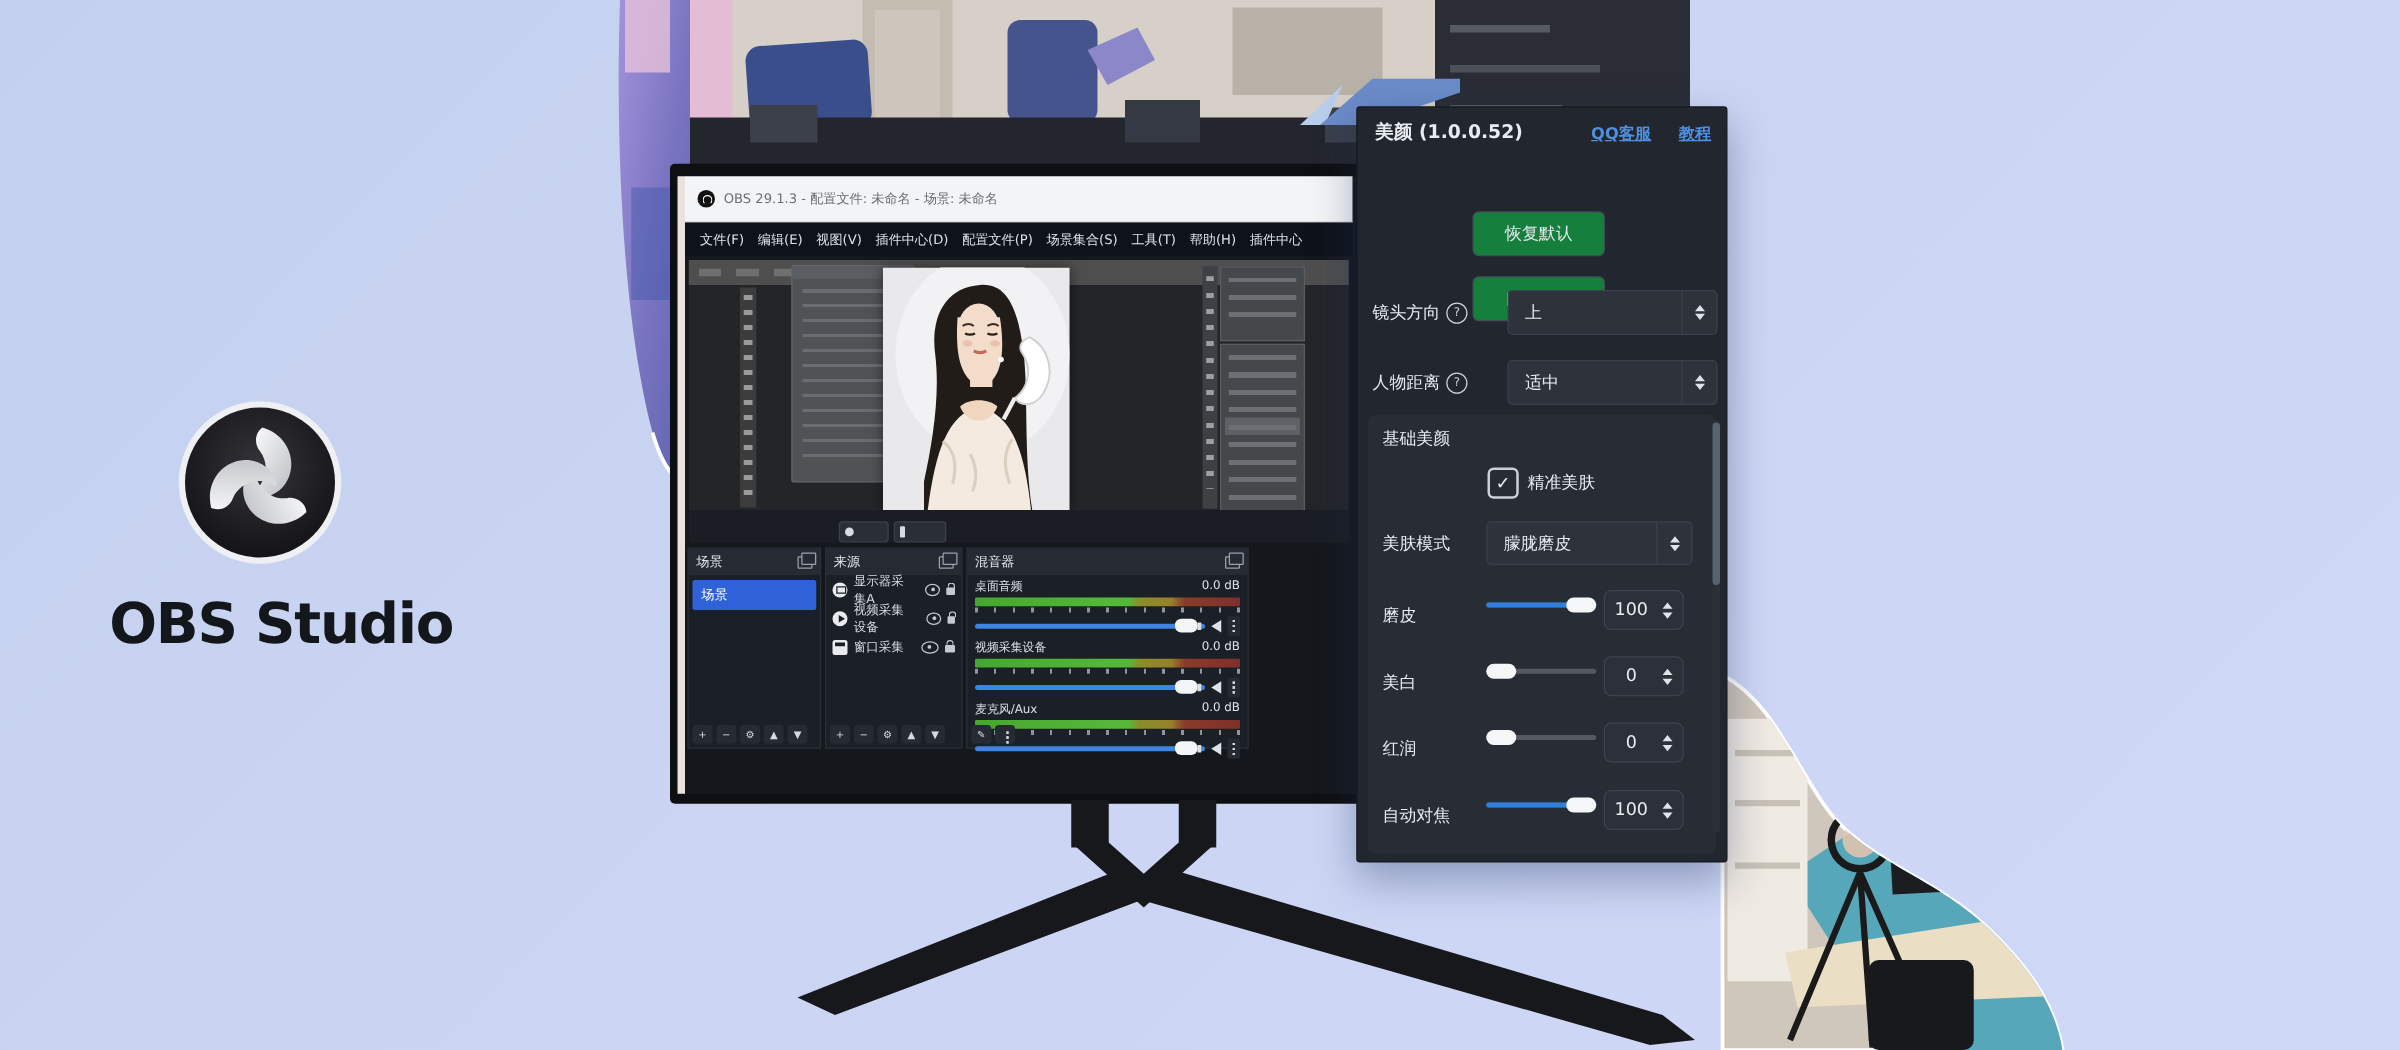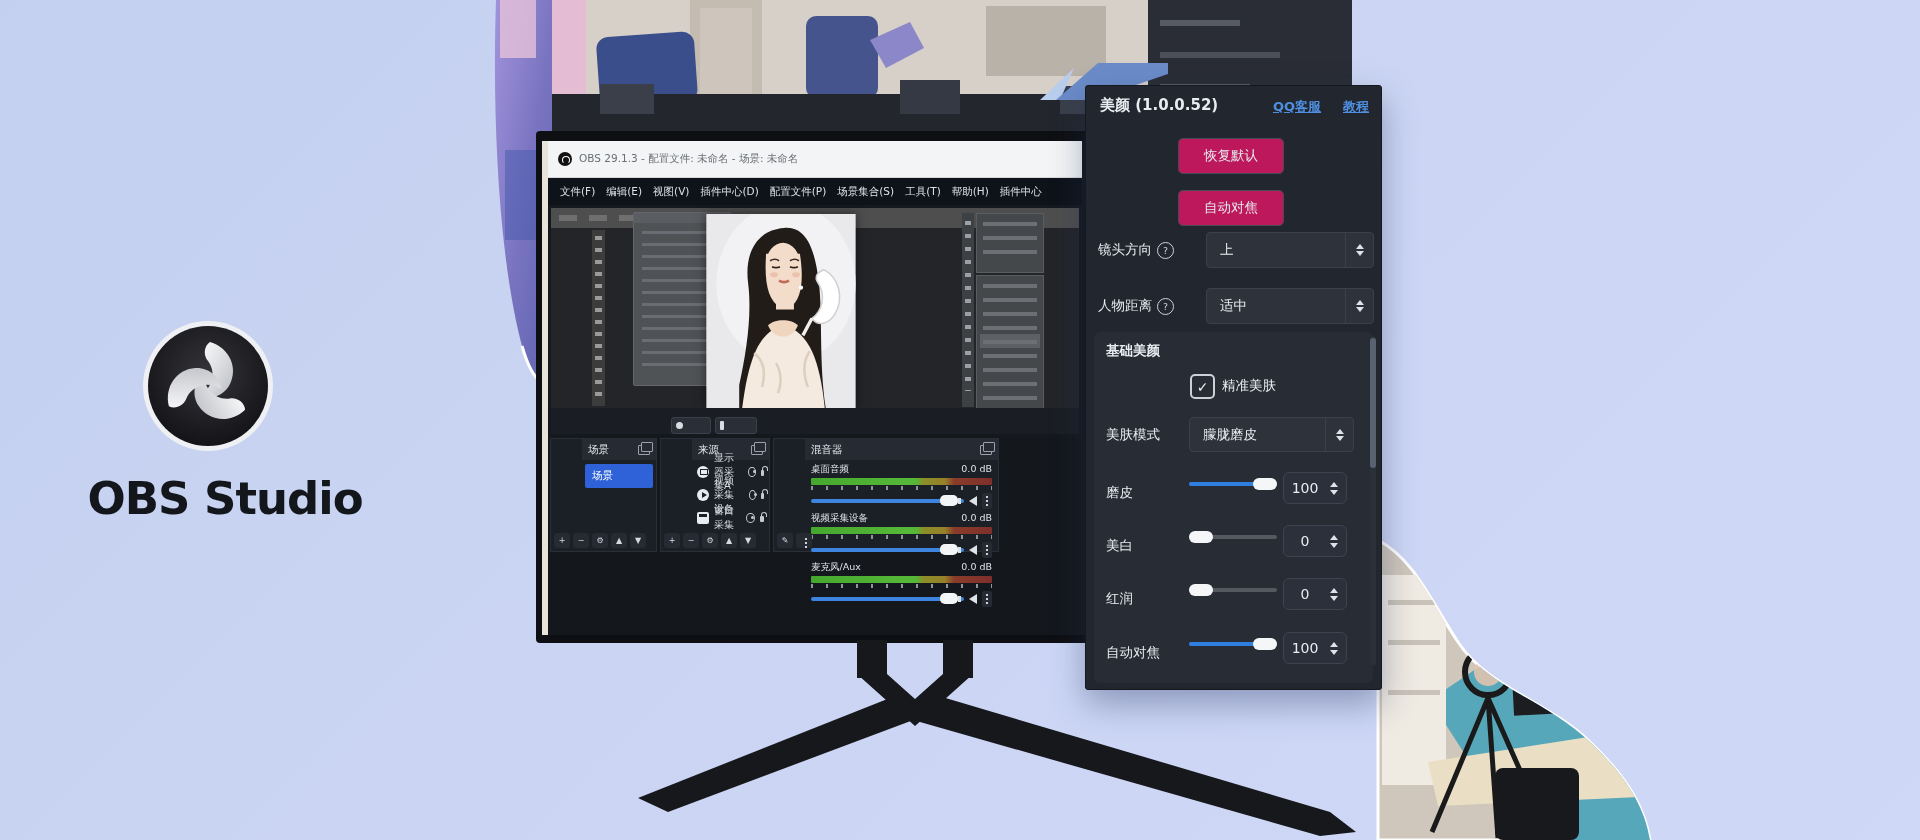--- a/index.html
+++ b/index.html
@@ -52,21 +52,21 @@
   .ps-panel2{position:absolute;left:428px;top:70px;width:66px;height:132px;background:#45484b;border:1px solid #5a5d60;}
   .ps-panel1::after,.ps-panel2::after{content:"";position:absolute;left:6px;top:8px;right:6px;bottom:8px;
       background:repeating-linear-gradient(180deg,#6c7075 0 4px,transparent 4px 14px);}
   .ps-panel2 .sel{position:absolute;left:3px;top:58px;right:3px;height:14px;background:#5d6166;}
   .ps-bottom{position:absolute;left:3px;top:203px;width:528px;height:26px;background:#1a1e24;}
   .chip{position:absolute;top:9px;height:15px;border-radius:3px;background:#2a2f37;border:1px solid #3a414b;}
   .chip .g{position:absolute;left:4px;top:4px;width:7px;height:7px;border-radius:50%;background:#d8dce2;}
   .chip .g2{position:absolute;left:4px;top:3px;width:4px;height:9px;background:#d8dce2;border-radius:1px;}
 
   
-  .dock{position:absolute;top:297px;height:114px;background:#1b1f26;border:1px solid #2a2f37;box-sizing:border-box;padding-left:31px;}
+  .dock{position:absolute;top:297px;height:161px;background:#1b1f26;border:1px solid #2a2f37;box-sizing:border-box;}
   .dock-h{height:21px;background:#262b33;display:flex;align-items:center;justify-content:space-between;
           padding:0 6px;font-size:10.5px;color:#e3e7ec;}
   .stack-ic{width:10px;height:8px;border:1px solid #9aa1ab;border-radius:1px;position:relative;}
   .stack-ic::after{content:"";position:absolute;left:2px;top:-4px;width:10px;height:8px;border:1px solid #9aa1ab;border-radius:1px;background:#262b33;}
   #dock-scenes{left:2px;width:107px;}
   #dock-sources{left:112px;width:110px;}
   #dock-mixer{left:225px;width:226px;}
   #dock-trans{left:454px;width:78px;overflow:hidden;}
   .scene-row{margin:4px 3px;height:24px;background:#2f62d8;border-radius:2px;display:flex;align-items:center;
              padding-left:7px;font-size:10.5px;color:#fff;}
@@ -116,22 +116,22 @@
 
   
   #stand{left:0;top:0;z-index:1;}
 
   
   #panel{left:1085px;top:85px;width:295px;height:603px;background:#22262e;border:1px solid #15181e;border-radius:3px;
          z-index:5;box-shadow:0 14px 34px rgba(35,50,95,.38);color:#e8ebf0;}
   #panel .title{position:absolute;left:14px;top:10px;font-size:15px;font-weight:700;}
   .plink{position:absolute;top:12px;font-size:13px;color:#4e8fe0;text-decoration:underline;font-weight:600;}
   #link-qq{right:60px;} #link-tut{right:12px;}
-  .pbtn{position:absolute;left:92px;width:104px;height:34px;background:#be185d;border:1px solid #454c57;border-radius:5px;
-        color:#e6e9ed;font-size:13.5px;display:flex;align-items:center;justify-content:center;}
+  .pbtn{position:absolute;left:92px;width:104px;height:34px;background:#15803d;border:1px solid #454c57;border-radius:5px;
+        color:#e6e9ed;font-size:13.5px;display:flex;align-items:center;justify-content:center;margin-top:31px;}
   #btn-reset{top:52px;} #btn-focus{top:104px;}
   .prow-label{position:absolute;left:12px;font-size:13.5px;display:flex;align-items:center;gap:5px;white-space:nowrap;}
   .help{width:15px;height:15px;border-radius:50%;border:1.5px solid #cfd4da;font-size:9.5px;display:flex;
         align-items:center;justify-content:center;color:#cfd4da;}
   .pselect{position:absolute;left:120px;width:168px;height:36px;background:#2d323b;border:1px solid #3a414c;border-radius:4px;
         display:flex;align-items:center;box-sizing:border-box;}
   .pselect .val{flex:1;padding-left:13px;font-size:13.5px;}
   .pselect .spin{width:27px;align-self:stretch;border-left:1px solid #3a414c;display:flex;flex-direction:column;
         align-items:center;justify-content:center;gap:2px;}
   .car-up{width:0;height:0;border-left:4px solid transparent;border-right:4px solid transparent;border-bottom:5px solid #dfe3e8;}
@@ -467,21 +467,21 @@
   </div>
   <div class="pselect" id="sel-dist">
     <span class="val">适中</span>
     <span class="spin">
         <i class="car-up"></i>
         <i class="car-dn"></i>
       </span>
   </div>
 
   <div id="group"></div>
-  <div id="group-title" style="font-weight:700;">基础美颜</div>
+  <div id="group-title" style="font-weight:400;">基础美颜</div>
 
   <div id="chk">✓</div>
   <div id="chk-label">精准美肤</div>
 
   <div class="srow-label" id="lab-mode">美肤模式</div>
   <div class="pselect" id="sel-mode">
     <span class="val">朦胧磨皮</span>
     <span class="spin">
         <i class="car-up"></i>
         <i class="car-dn"></i>

